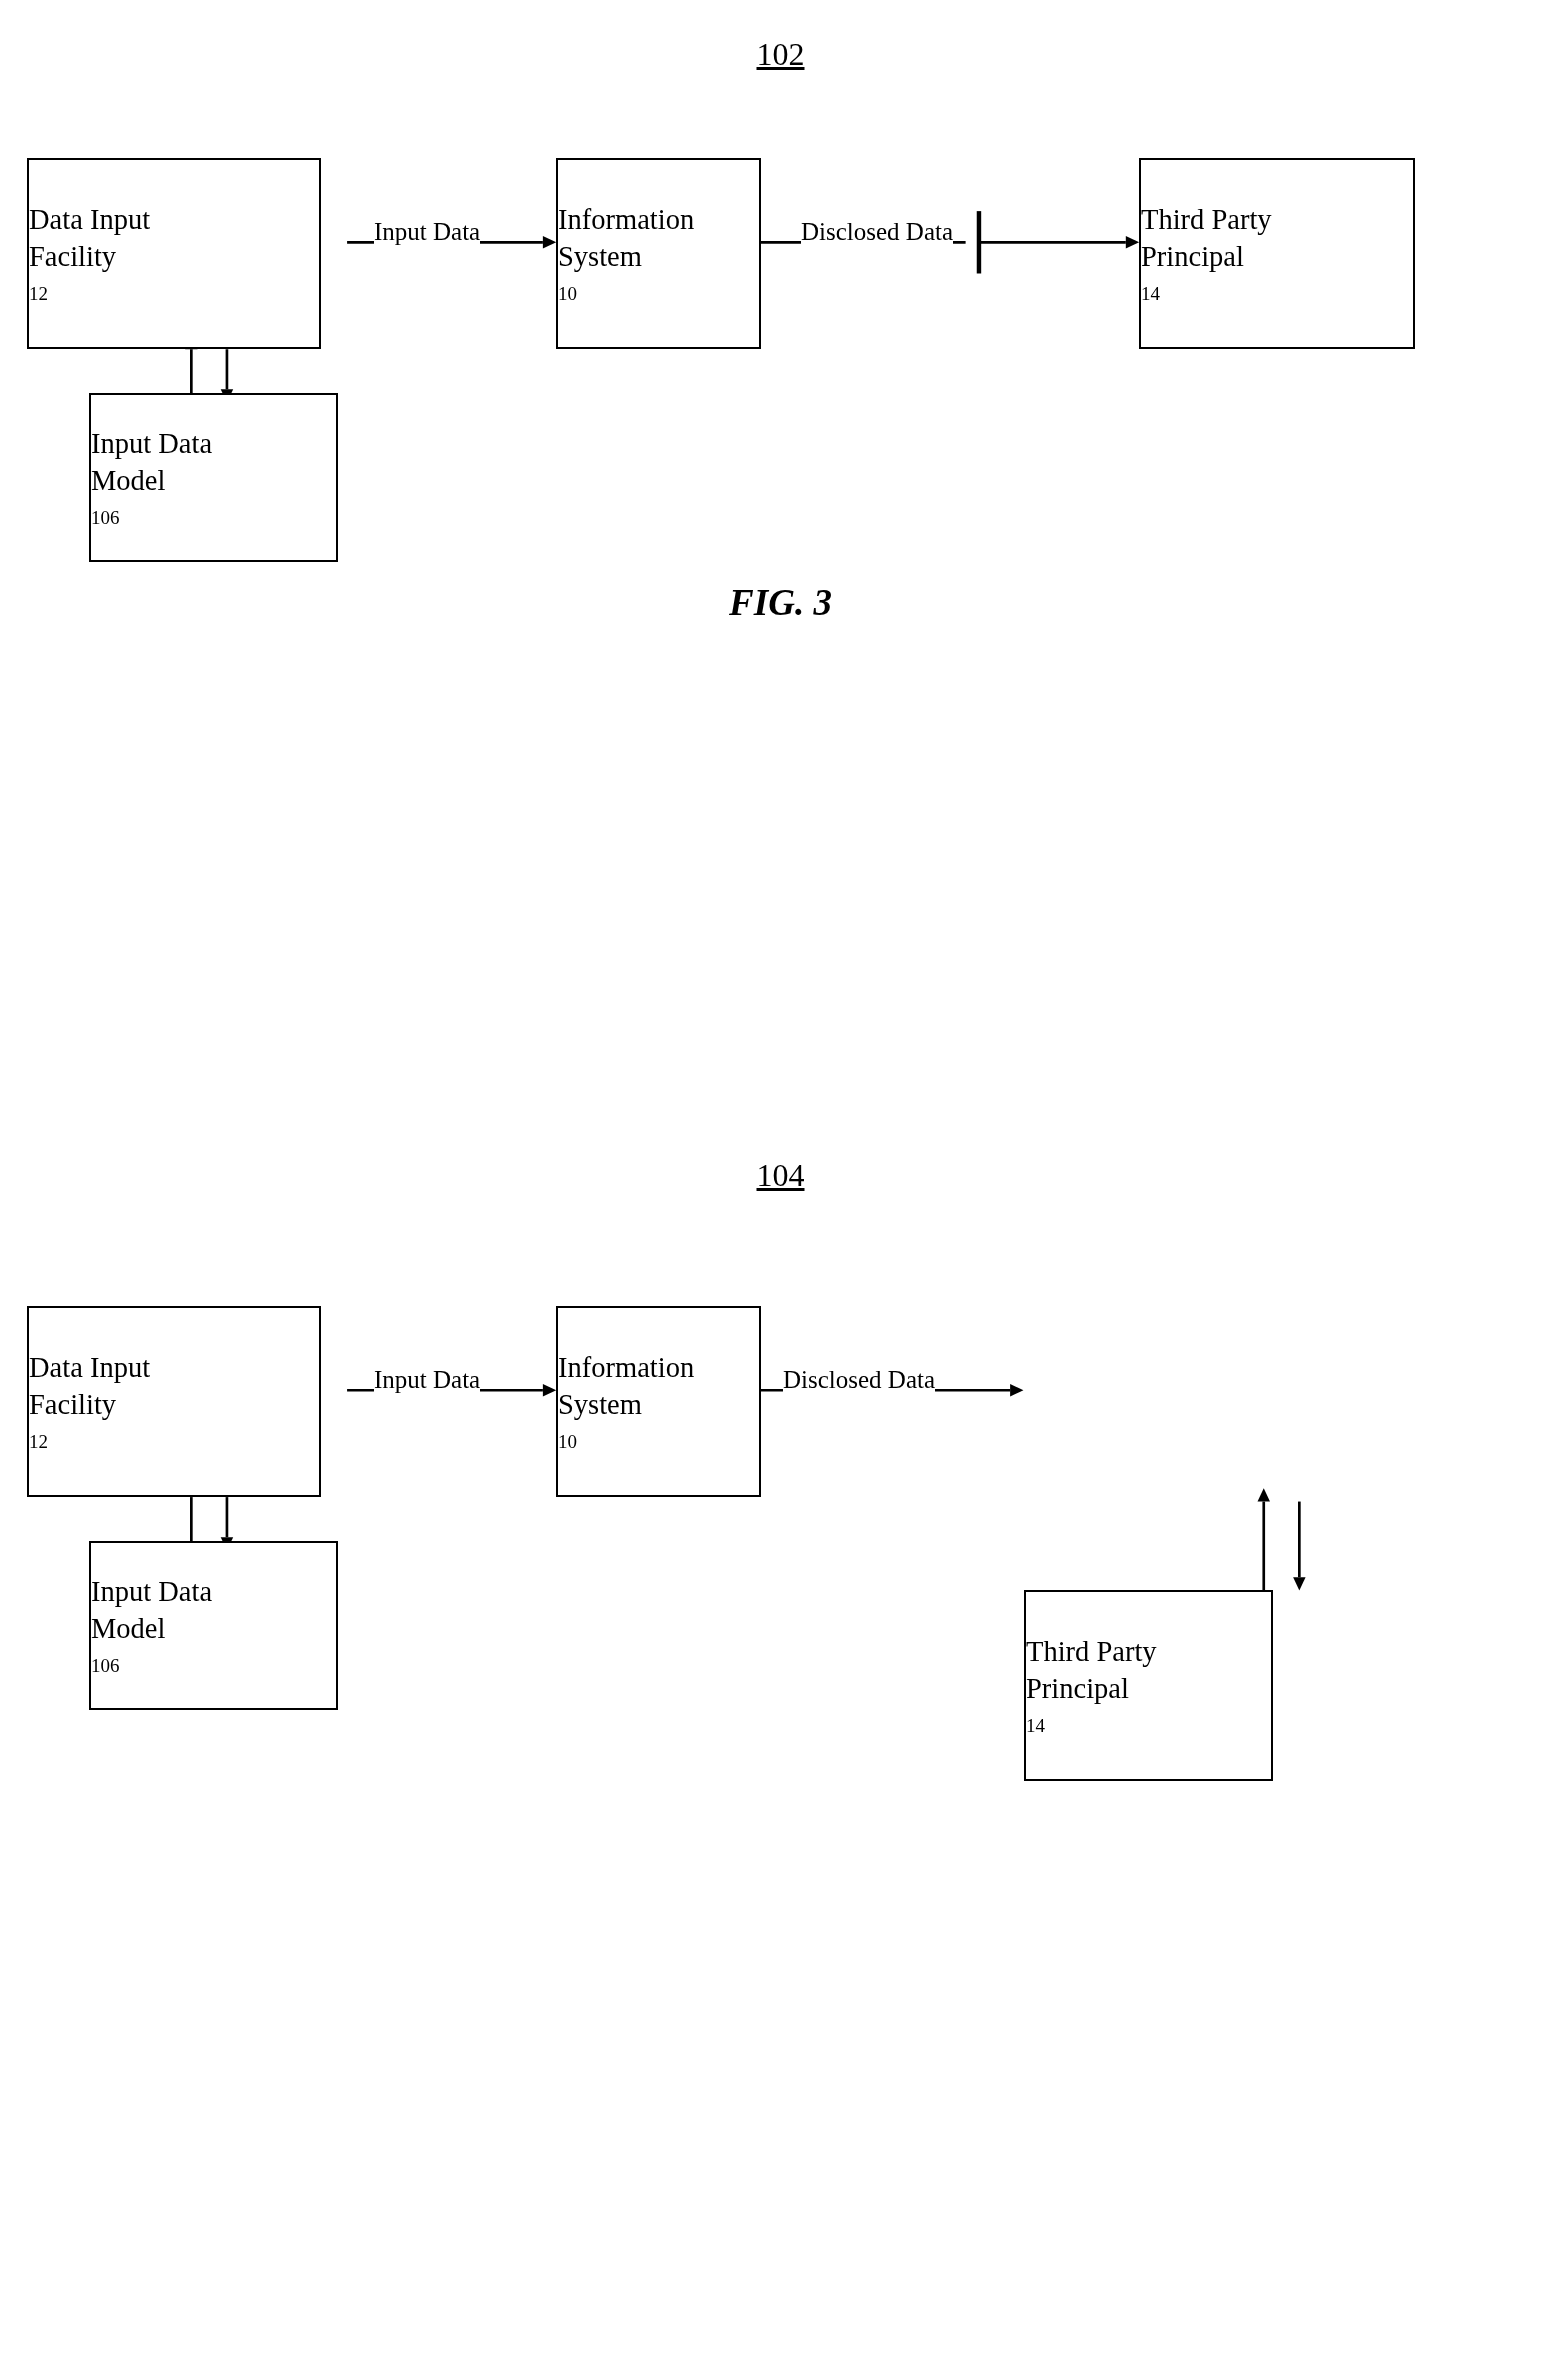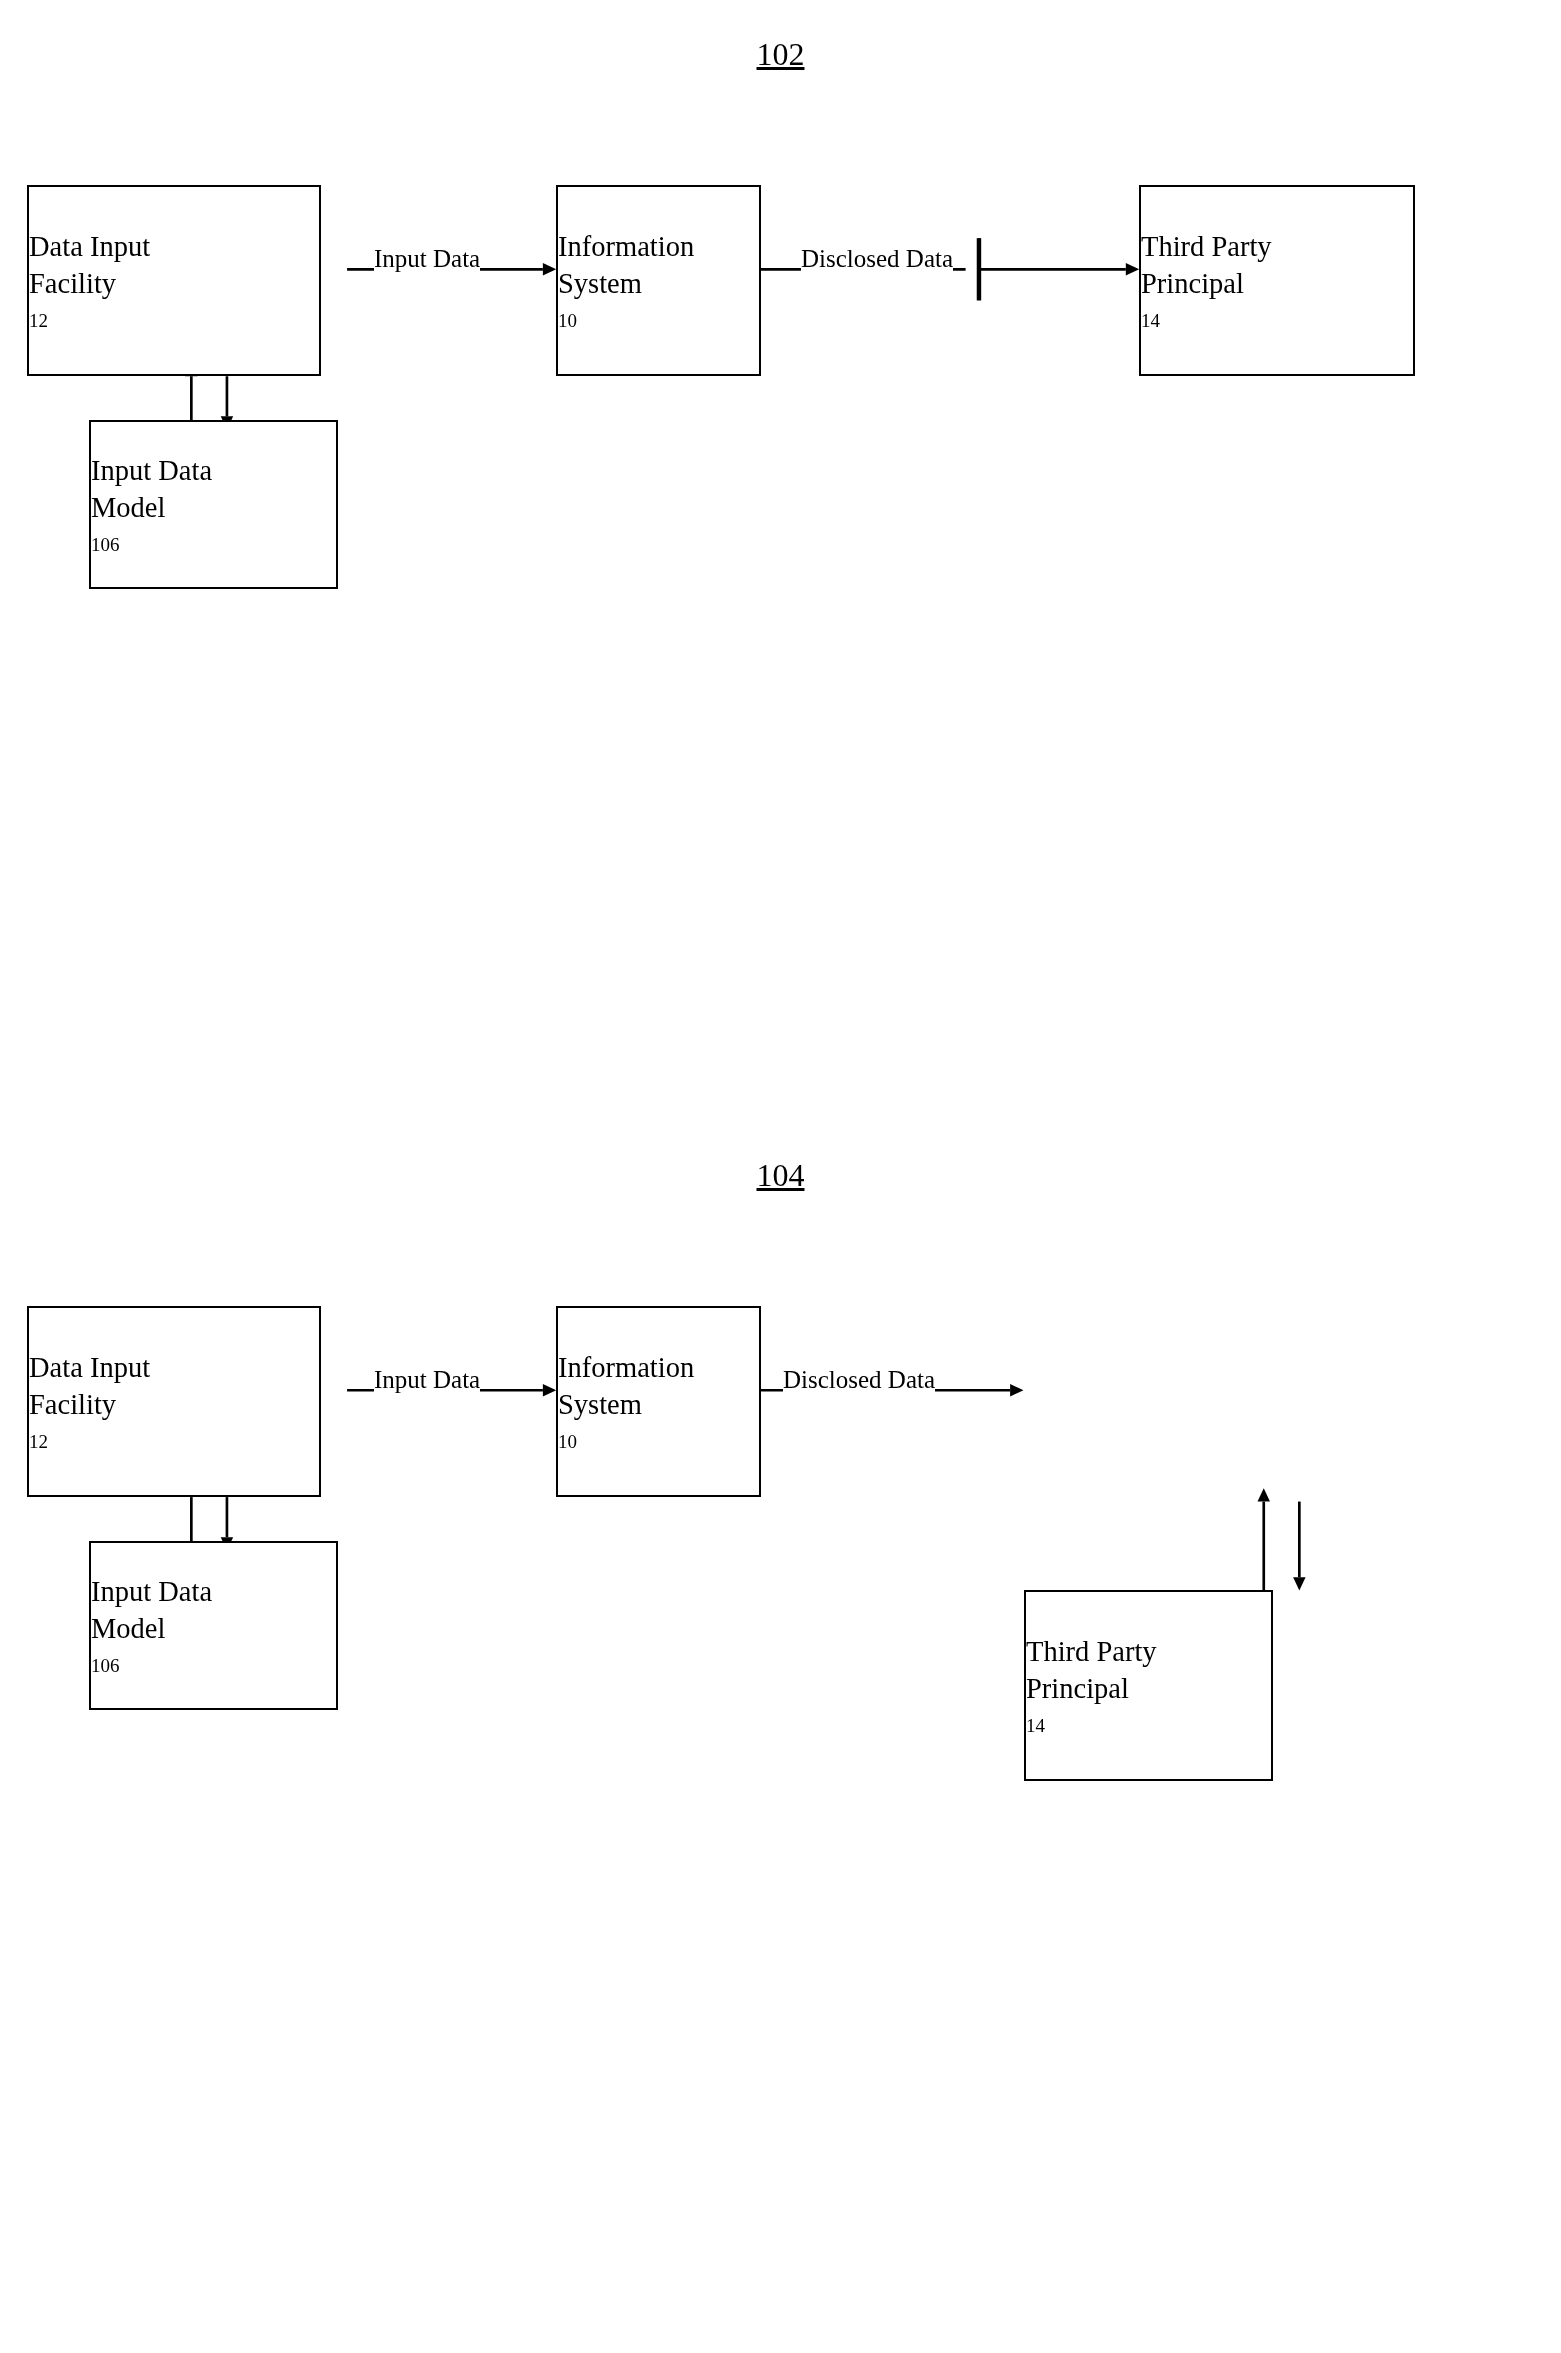--- a/index.html
+++ b/index.html
@@ -24,21 +24,20 @@
       top: 36px;
       left: 0;
       width: 1561px;
     }
 
     .fig3-label {
       text-align: center;
       font-size: 32px;
       font-weight: normal;
       text-decoration: underline;
-      margin-bottom: 27px;
     }
 
     .fig3-diagram {
       position: relative;
       width: 1561px;
       height: 499px;
     }
 
     
     .fig4-section {
@@ -158,20 +157,21 @@
         <span>Input Data</span>
         <span>Model</span>
         <span class="box-number">106</span>
       </div>
 
       <div class="arrow-label" style="left:374px; top:145px;">Input Data</div>
       <div class="arrow-label" style="left:801px; top:145px;">Disclosed Data</div>
 
     </div>
 
+    <div class="fig-caption" style="margin-top: 9px;">FIG. 3</div>
   </div>
 
   <div class="fig4-section">
     <div class="fig4-label-num">104</div>
 
     <div class="fig4-diagram">
 
       <svg class="arrows-svg" viewBox="0 0 1754 640" preserveAspectRatio="none">
 
         <line x1="390" y1="190" x2="610" y2="190" stroke="#000" stroke-width="3"></line>

